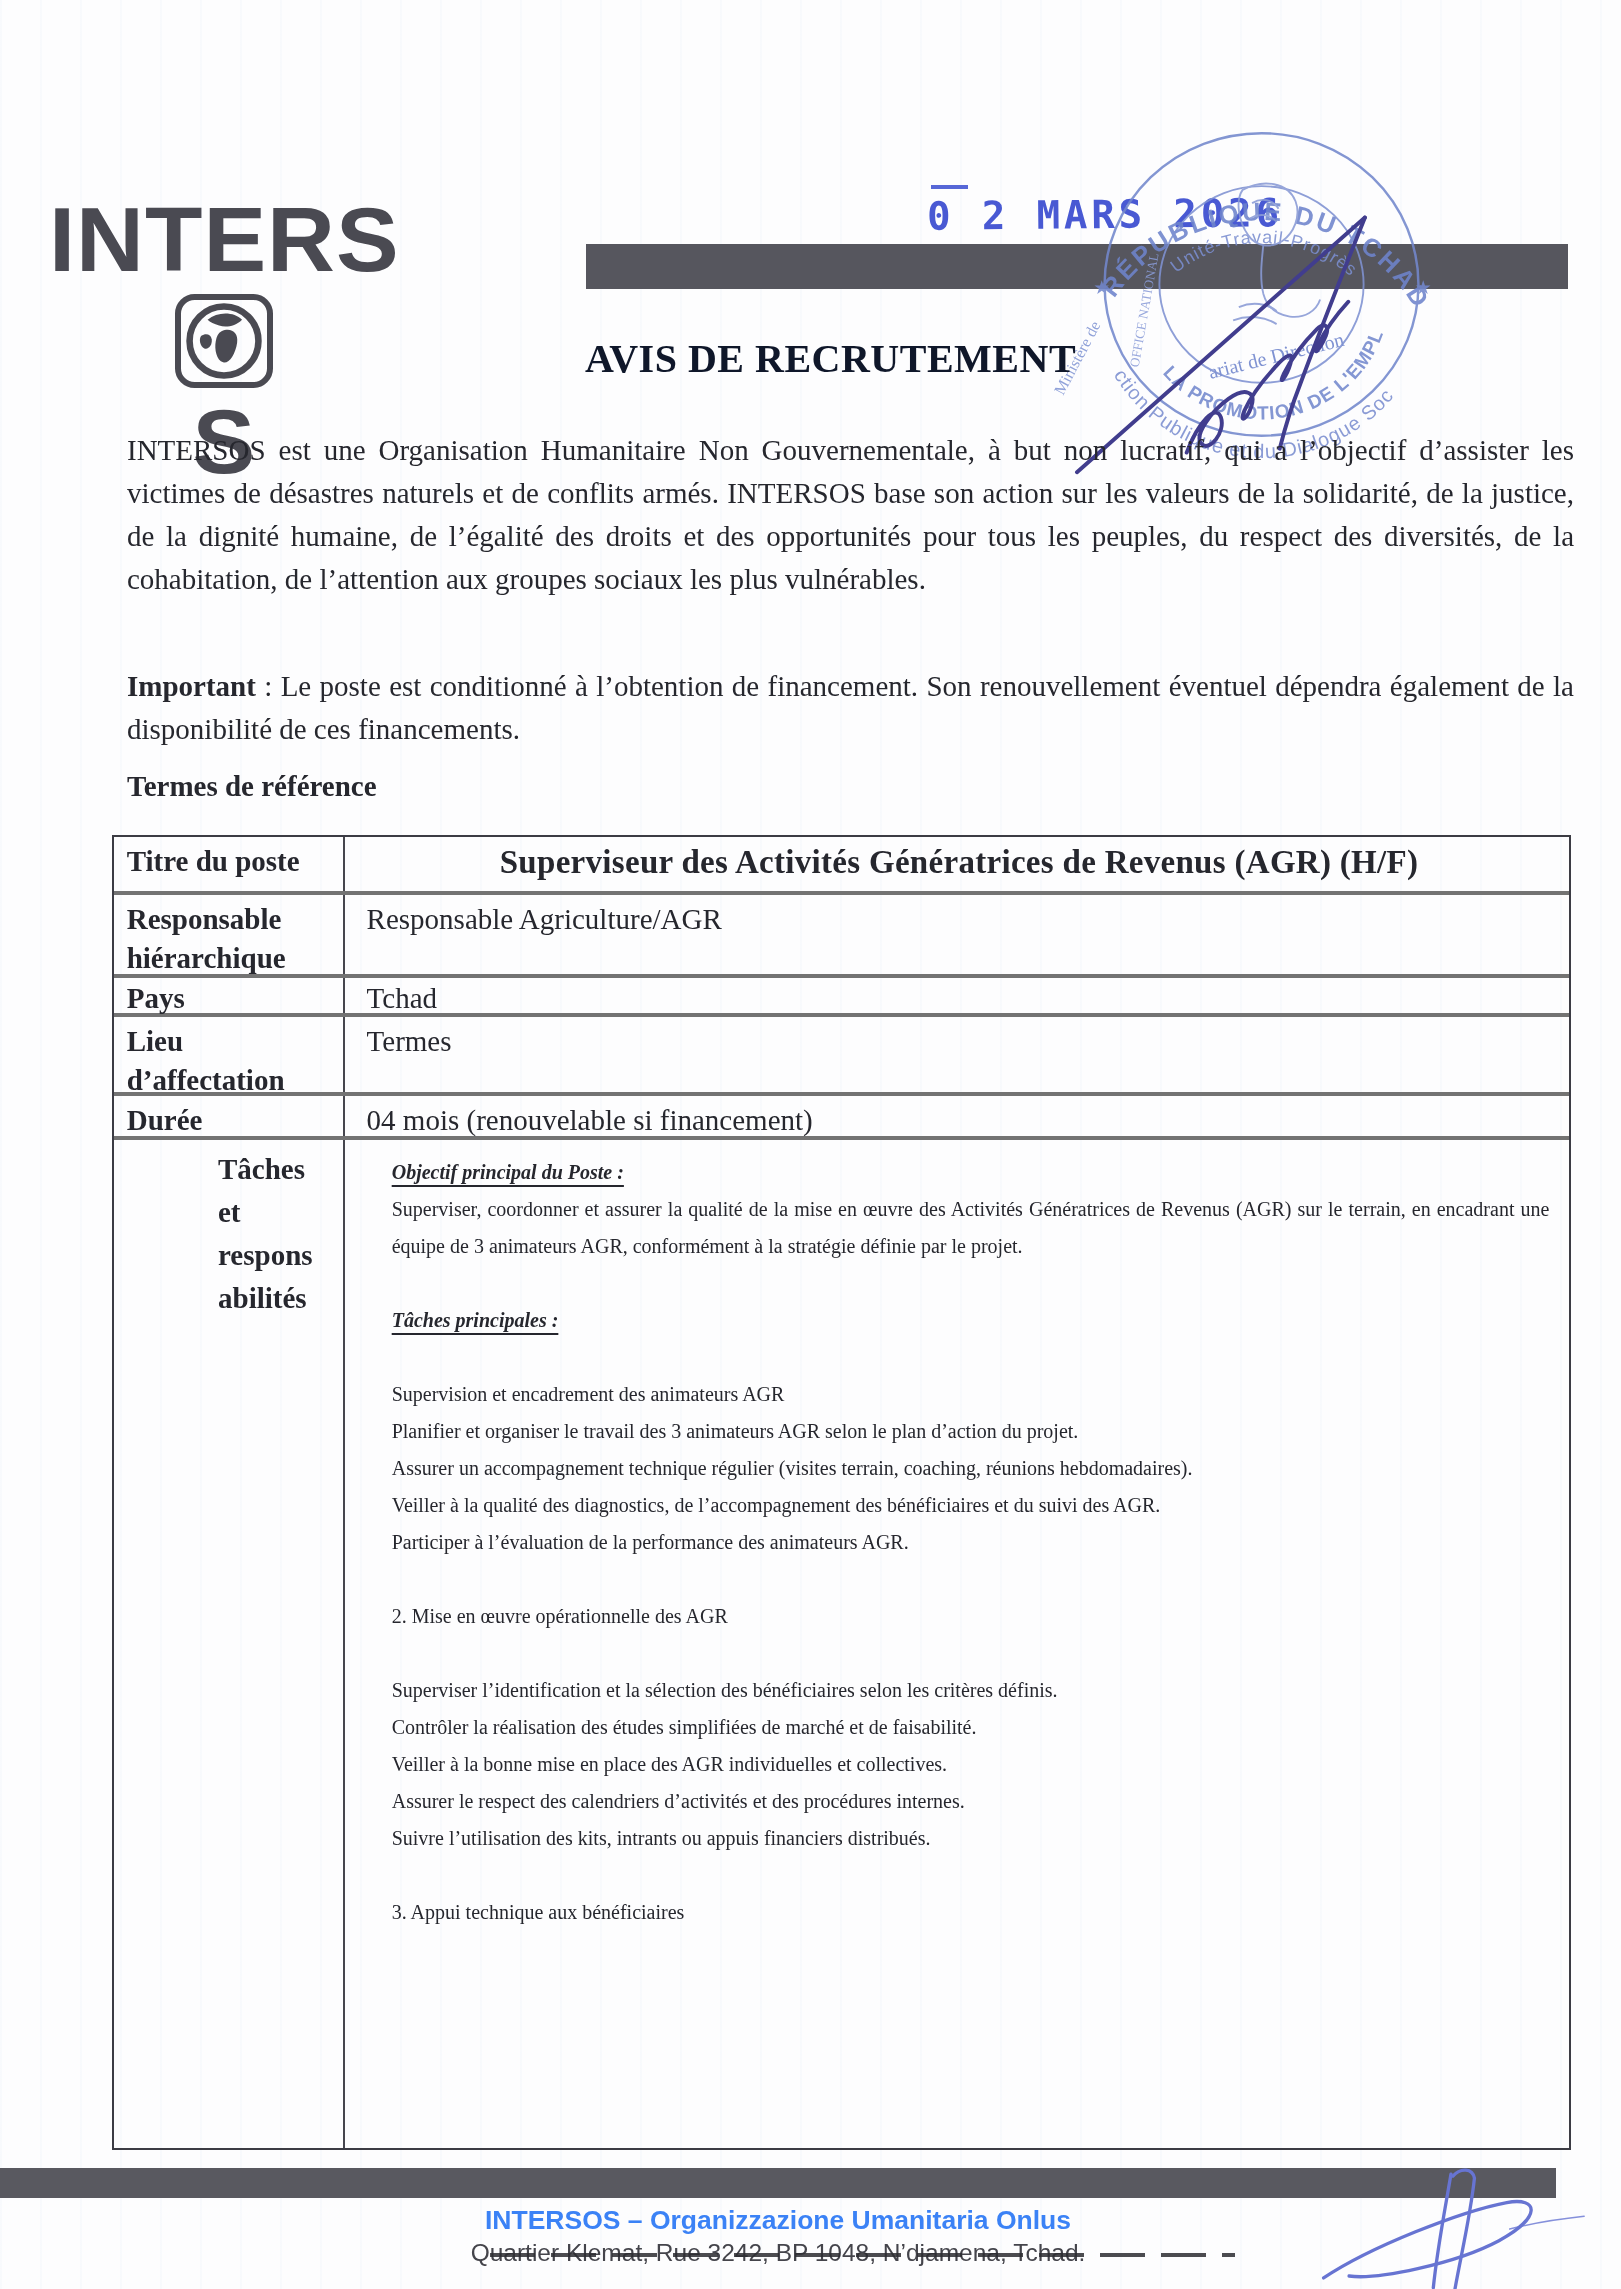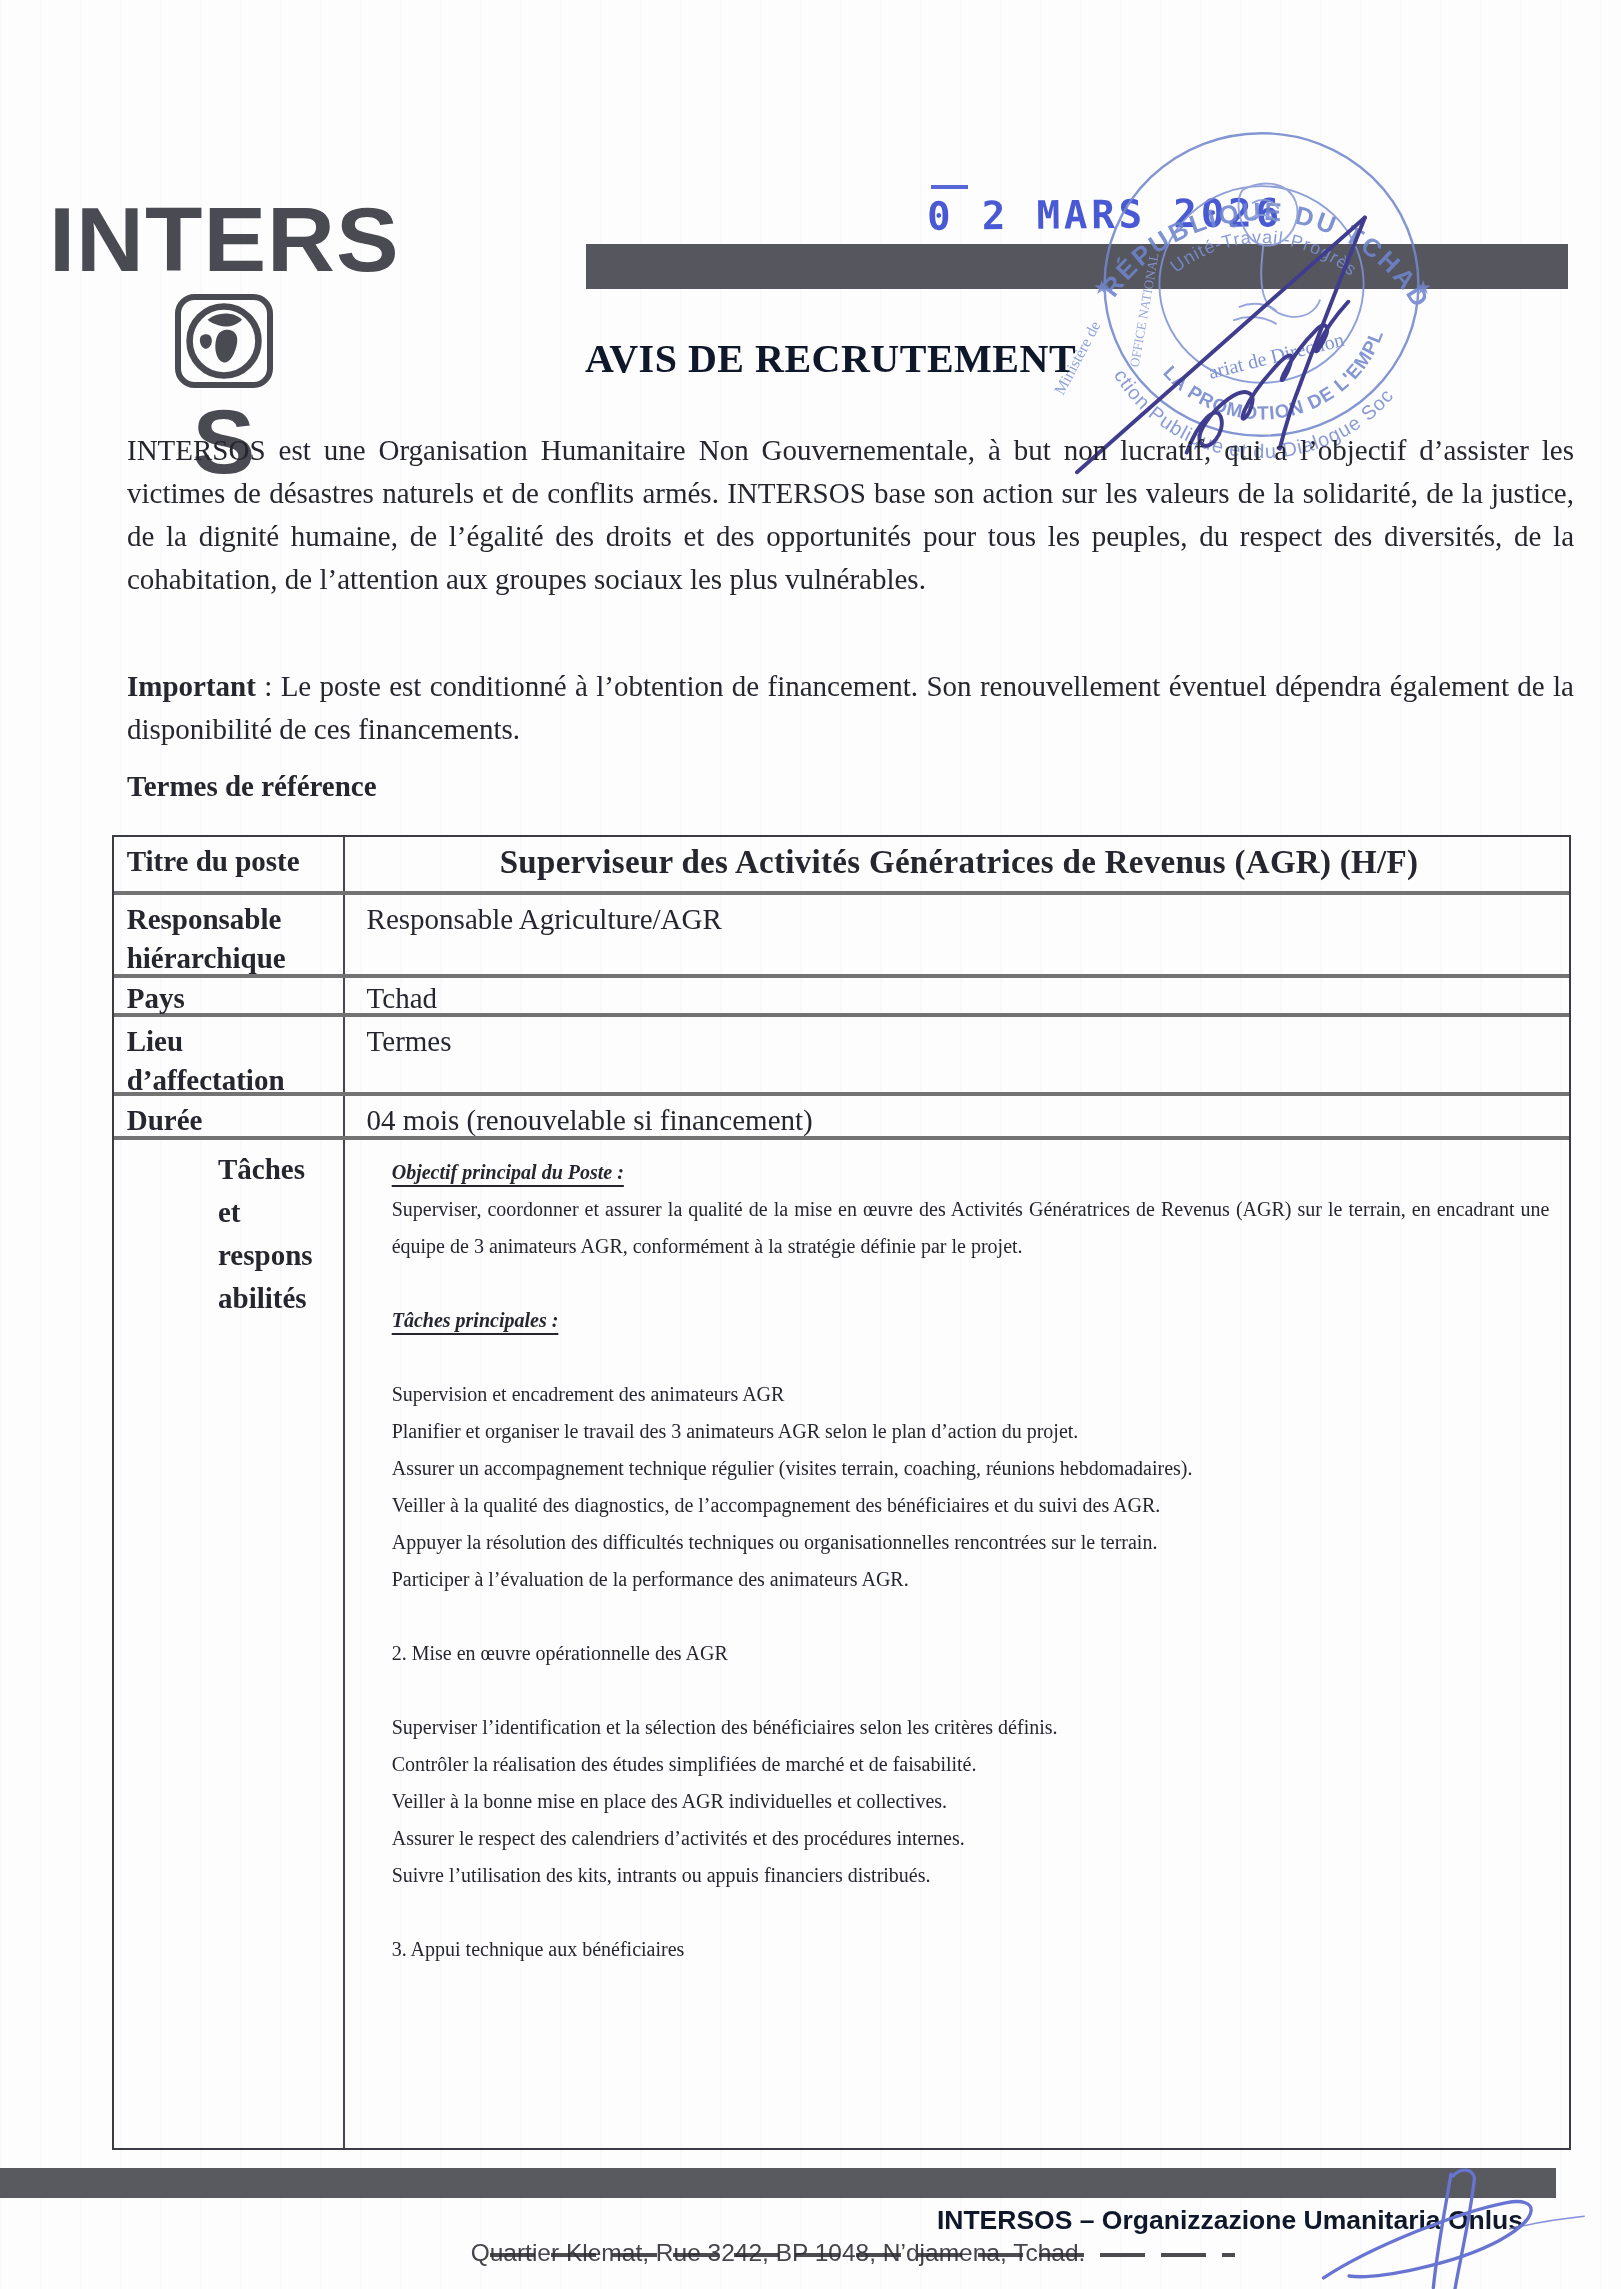--- a/index.html
+++ b/index.html
@@ -75,22 +75,22 @@
   .spacer { height:37px; }
 
   
   .stamp { left:1014px; top:84px; width:495px; height:416px; opacity:.88; }
   .sig1 { left:1063px; top:194px; width:358px; height:286px; }
   .sig2 { left:1306px; top:2168px; width:284px; height:122px; }
 
   
   .footer-bar { left:0; top:2168px; width:1556px; height:30px; background:#595960; }
   .footer-org {
-    left:33px; top:2205px; width:1490px; text-align:right;
-    font-family:"Liberation Sans", sans-serif; font-weight:bold; font-size:26.5px; color:#0f172a;
+    left:33px; top:2205px; width:1490px; text-align:center;
+    font-family:"Liberation Sans", sans-serif; font-weight:bold; font-size:26.5px; color:#3b82f6;
   }
   .footer-addr {
     left:33px; top:2239px; width:1490px; text-align:center;
     font-family:"Liberation Sans", sans-serif; font-size:24.5px; color:#44444b;
   }
   .scan-dash {
     left:490px; top:2253px; width:745px; height:3.9px;
     background:repeating-linear-gradient(90deg,#2c2c31 0 45px, transparent 45px 61px);
     opacity:.85;
   }
@@ -204,21 +204,20 @@
       <div class="uhead">Objectif principal du Poste :</div>
       <div class="just">Superviser, coordonner et assurer la qualité de la mise en œuvre des Activités Génératrices de Revenus (AGR) sur le terrain, en encadrant une équipe de 3 animateurs AGR, conformément à la stratégie définie par le projet.</div>
       <div class="spacer"></div>
       <div class="uhead">Tâches principales :</div>
       <div class="spacer"></div>
       <div>
           <div class="tline">Supervision et encadrement des animateurs AGR</div>
           <div class="tline">Planifier et organiser le travail des 3 animateurs AGR selon le plan d’action du projet.</div>
           <div class="tline">Assurer un accompagnement technique régulier (visites terrain, coaching, réunions hebdomadaires).</div>
           <div class="tline">Veiller à la qualité des diagnostics, de l’accompagnement des bénéficiaires et du suivi des AGR.</div>
-          <div class="tline">Appuyer la résolution des difficultés techniques ou organisationnelles rencontrées sur le terrain.</div>
           <div class="tline">Participer à l’évaluation de la performance des animateurs AGR.</div>
         </div>
       <div class="spacer"></div>
       <div>2. Mise en œuvre opérationnelle des AGR</div>
       <div class="spacer"></div>
       <div>
           <div class="tline">Superviser l’identification et la sélection des bénéficiaires selon les critères définis.</div>
           <div class="tline">Contrôler la réalisation des études simplifiées de marché et de faisabilité.</div>
           <div class="tline">Veiller à la bonne mise en place des AGR individuelles et collectives.</div>
           <div class="tline">Assurer le respect des calendriers d’activités et des procédures internes.</div>

